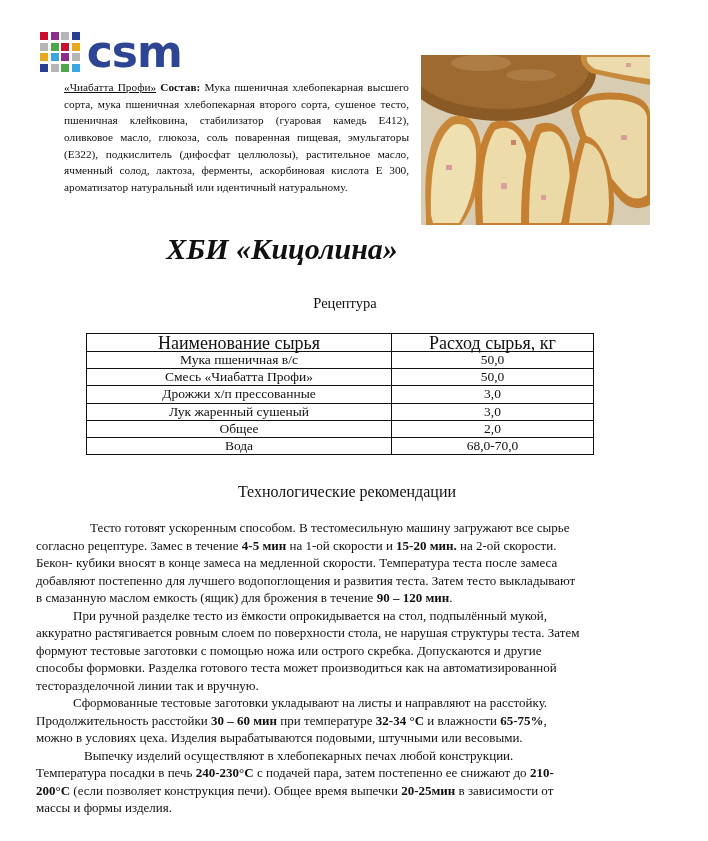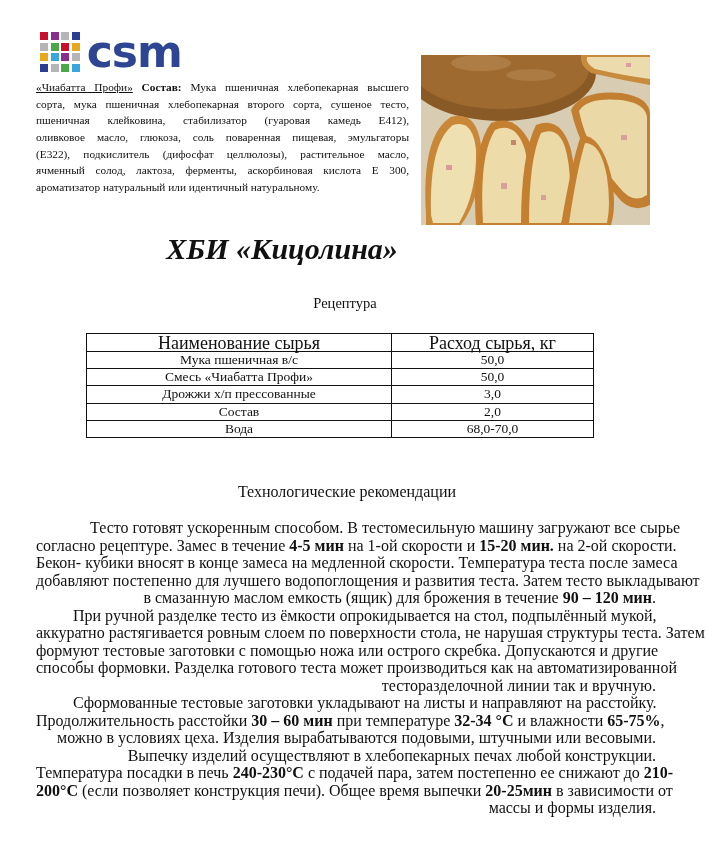--- a/index.html
+++ b/index.html
@@ -6,21 +6,21 @@
   body { width: 708px; height: 841px; position: relative; overflow: hidden; font-family: "Liberation Serif", "DejaVu Serif", serif; color: #111; }
 
   
   .logo { position: absolute; left: 40px; top: 30px; height: 42px; display: flex; align-items: flex-end; }
   .logo-grid { display: grid; grid-template-columns: repeat(4, 8px); grid-template-rows: repeat(4, 8px); gap: 2.6px; }
   .logo-grid span { display: block; width: 8px; height: 8px; }
   .logo-text { font-family: "DejaVu Sans", "Liberation Sans", sans-serif; font-weight: bold; font-size: 44px; color: #2d4593; letter-spacing: -1px; margin-left: 7px; line-height: 40px; margin-top: -4px; }
 
   
   .intro { position: absolute; left: 36px; top: 79px; width: 373px; font-size: 11.3px; line-height: 16.7px; text-align: justify; }
-  .intro .line { display: block; text-align: justify; text-align-last: justify; height: 16.7px; white-space: nowrap; }
+  .intro .line { display: block; text-align: justify; text-align-last: justify; height: 16.7px; white-space: nowrap; margin-left: 28px; }
   .intro .line.last { text-align-last: left; }
   .intro .brand { text-decoration: underline; }
   .intro b { font-weight: bold; }
 
   
   .photo { position: absolute; left: 421px; top: 55px; width: 229px; height: 170px; overflow: hidden; background: #d9cdb4; }
   .photo svg { display: block; }
 
   
   .title { position: absolute; left: 0; width: 564px; top: 229px; text-align: center; font-size: 30px; font-weight: bold; font-style: italic; line-height: 40px; }
@@ -30,21 +30,21 @@
   .recipe { position: absolute; left: 86px; top: 333px; width: 508px; border-collapse: collapse; font-size: 13.5px; }
   .recipe td, .recipe th { border: 1.3px solid #111; padding: 0 4px; height: 16.2px; line-height: 16px; font-weight: normal; }
   .recipe th { font-size: 18px; height: 17px; }
   .recipe td.name { text-align: center; width: 296px; }
   .recipe td.qty { text-align: center; }
 
   
   .tech-title { position: absolute; left: 0; width: 694px; top: 483px; text-align: center; font-size: 16px; line-height: 18px; }
 
   
-  .body-text { position: absolute; left: 36px; top: 519px; width: 620px; font-size: 16px; line-height: 17.5px; text-align: right; }
+  .body-text { position: absolute; left: 36px; top: 519px; width: 620px; font-size: 13px; line-height: 17.5px; }
   .body-text .ln { display: block; white-space: nowrap; height: 17.5px; }
   .body-text .ind1 { padding-left: 54px; }
   .body-text .ind2 { padding-left: 37px; }
   .body-text .ind3 { padding-left: 48px; }
   .body-text b { font-weight: bold; }
 </style>
 </head>
 <body>
 
 <div class="logo">
@@ -129,21 +129,25 @@
     </tr>
     <tr>
       <td class="name">Смесь «Чиабатта Профи»</td>
       <td class="qty">50,0</td>
     </tr>
     <tr>
       <td class="name">Дрожжи х/п прессованные</td>
       <td class="qty">3,0</td>
     </tr>
     <tr>
-      <td class="name">Состав</td>
+      <td class="name">Лук жаренный сушеный</td>
+      <td class="qty">3,0</td>
+    </tr>
+    <tr>
+      <td class="name">Общее</td>
       <td class="qty">2,0</td>
     </tr>
     <tr>
       <td class="name">Вода</td>
       <td class="qty">68,0-70,0</td>
     </tr>
   </tbody>
 </table>
 
 <div class="tech-title">Технологические рекомендации</div>

